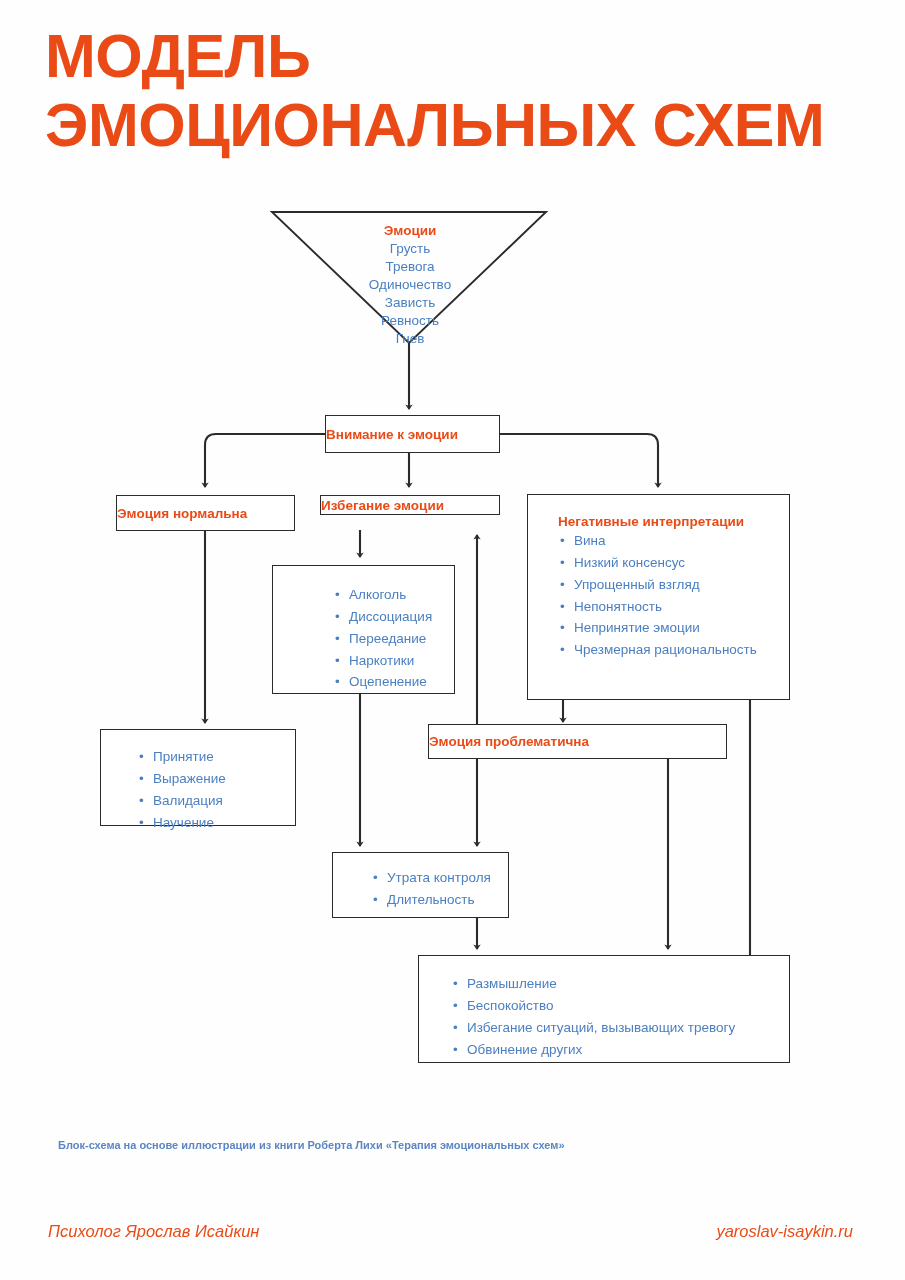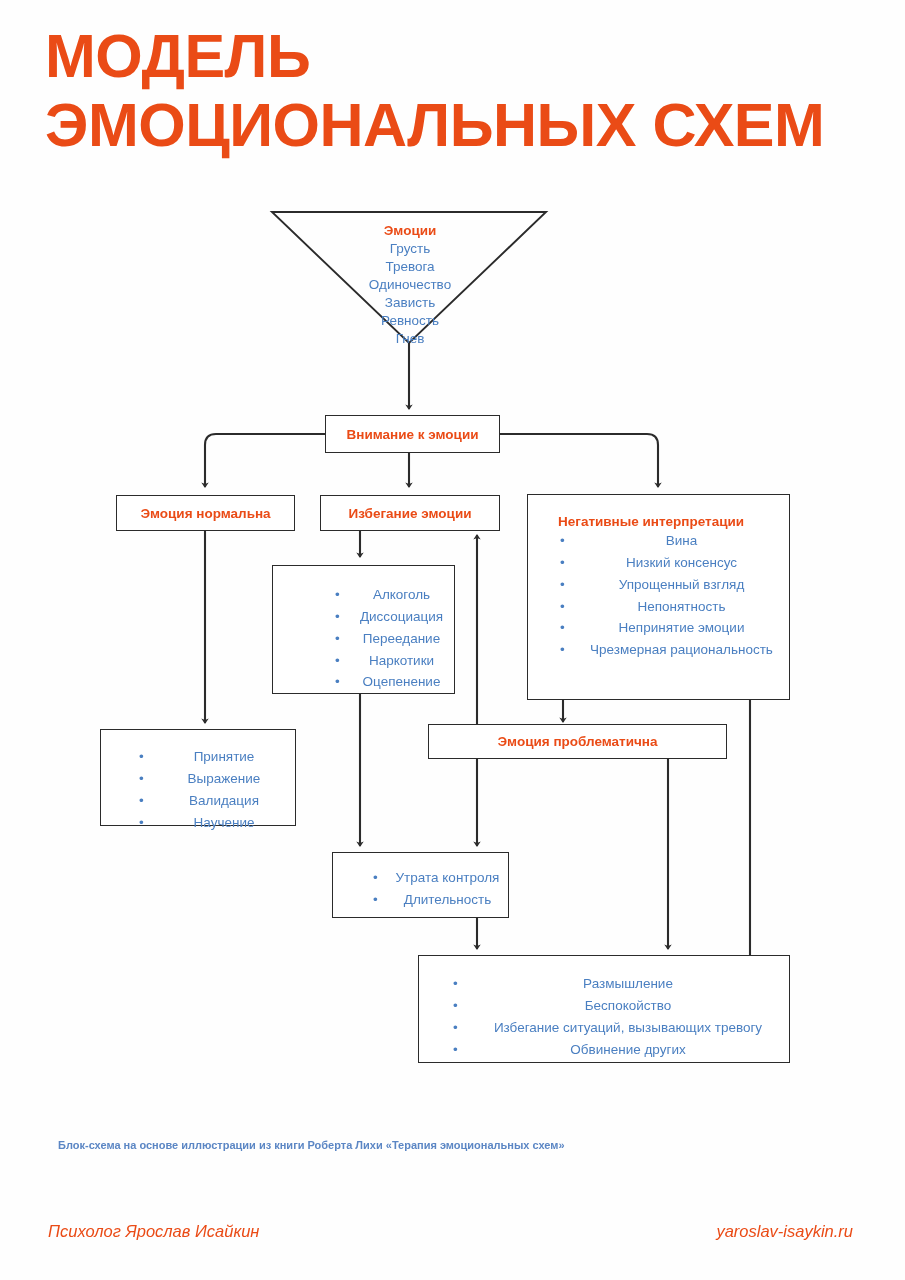--- a/index.html
+++ b/index.html
@@ -52,27 +52,26 @@
   }
   .node-head {
     color: #ea4b16;
     font-weight: bold;
     font-size: 13.5px;
     text-align: center;
   }
   .node.single {
     display: flex;
     align-items: center;
-    justify-content: center;
+    justify-content: flex-start;
   }
   .list {
     list-style: none;
     margin: 0;
     padding: 0;
-    text-align: center;
   }
   .list li {
     color: #4a7fc1;
     font-size: 13.5px;
     line-height: 1.62;
     padding-left: 16px;
     position: relative;
     white-space: nowrap;
   }
   .list li:before {
@@ -190,21 +189,21 @@
   </div>
 
   <div class="node single" style="left:325px; top:415px; width:175px; height:38px;">
     <span class="node-head">Внимание к эмоции</span>
   </div>
 
   <div class="node single" style="left:116px; top:495px; width:179px; height:36px;">
     <span class="node-head">Эмоция нормальна</span>
   </div>
 
-  <div class="node single" style="left:320px; top:495px; width:180px; height:36px;">
+  <div class="node single" style="left:320px; top:495px; width:180px; height:20px;">
     <span class="node-head">Избегание эмоции</span>
   </div>
 
   <div class="node" style="left:527px; top:494px; width:263px; height:206px; padding:19px 0 0 30px;">
     <div class="blist-head">Негативные интерпретации</div>
     <ul class="list">
       <li>Вина</li>
       <li>Низкий консенсус</li>
       <li>Упрощенный взгляд</li>
       <li>Непонятность</li>

